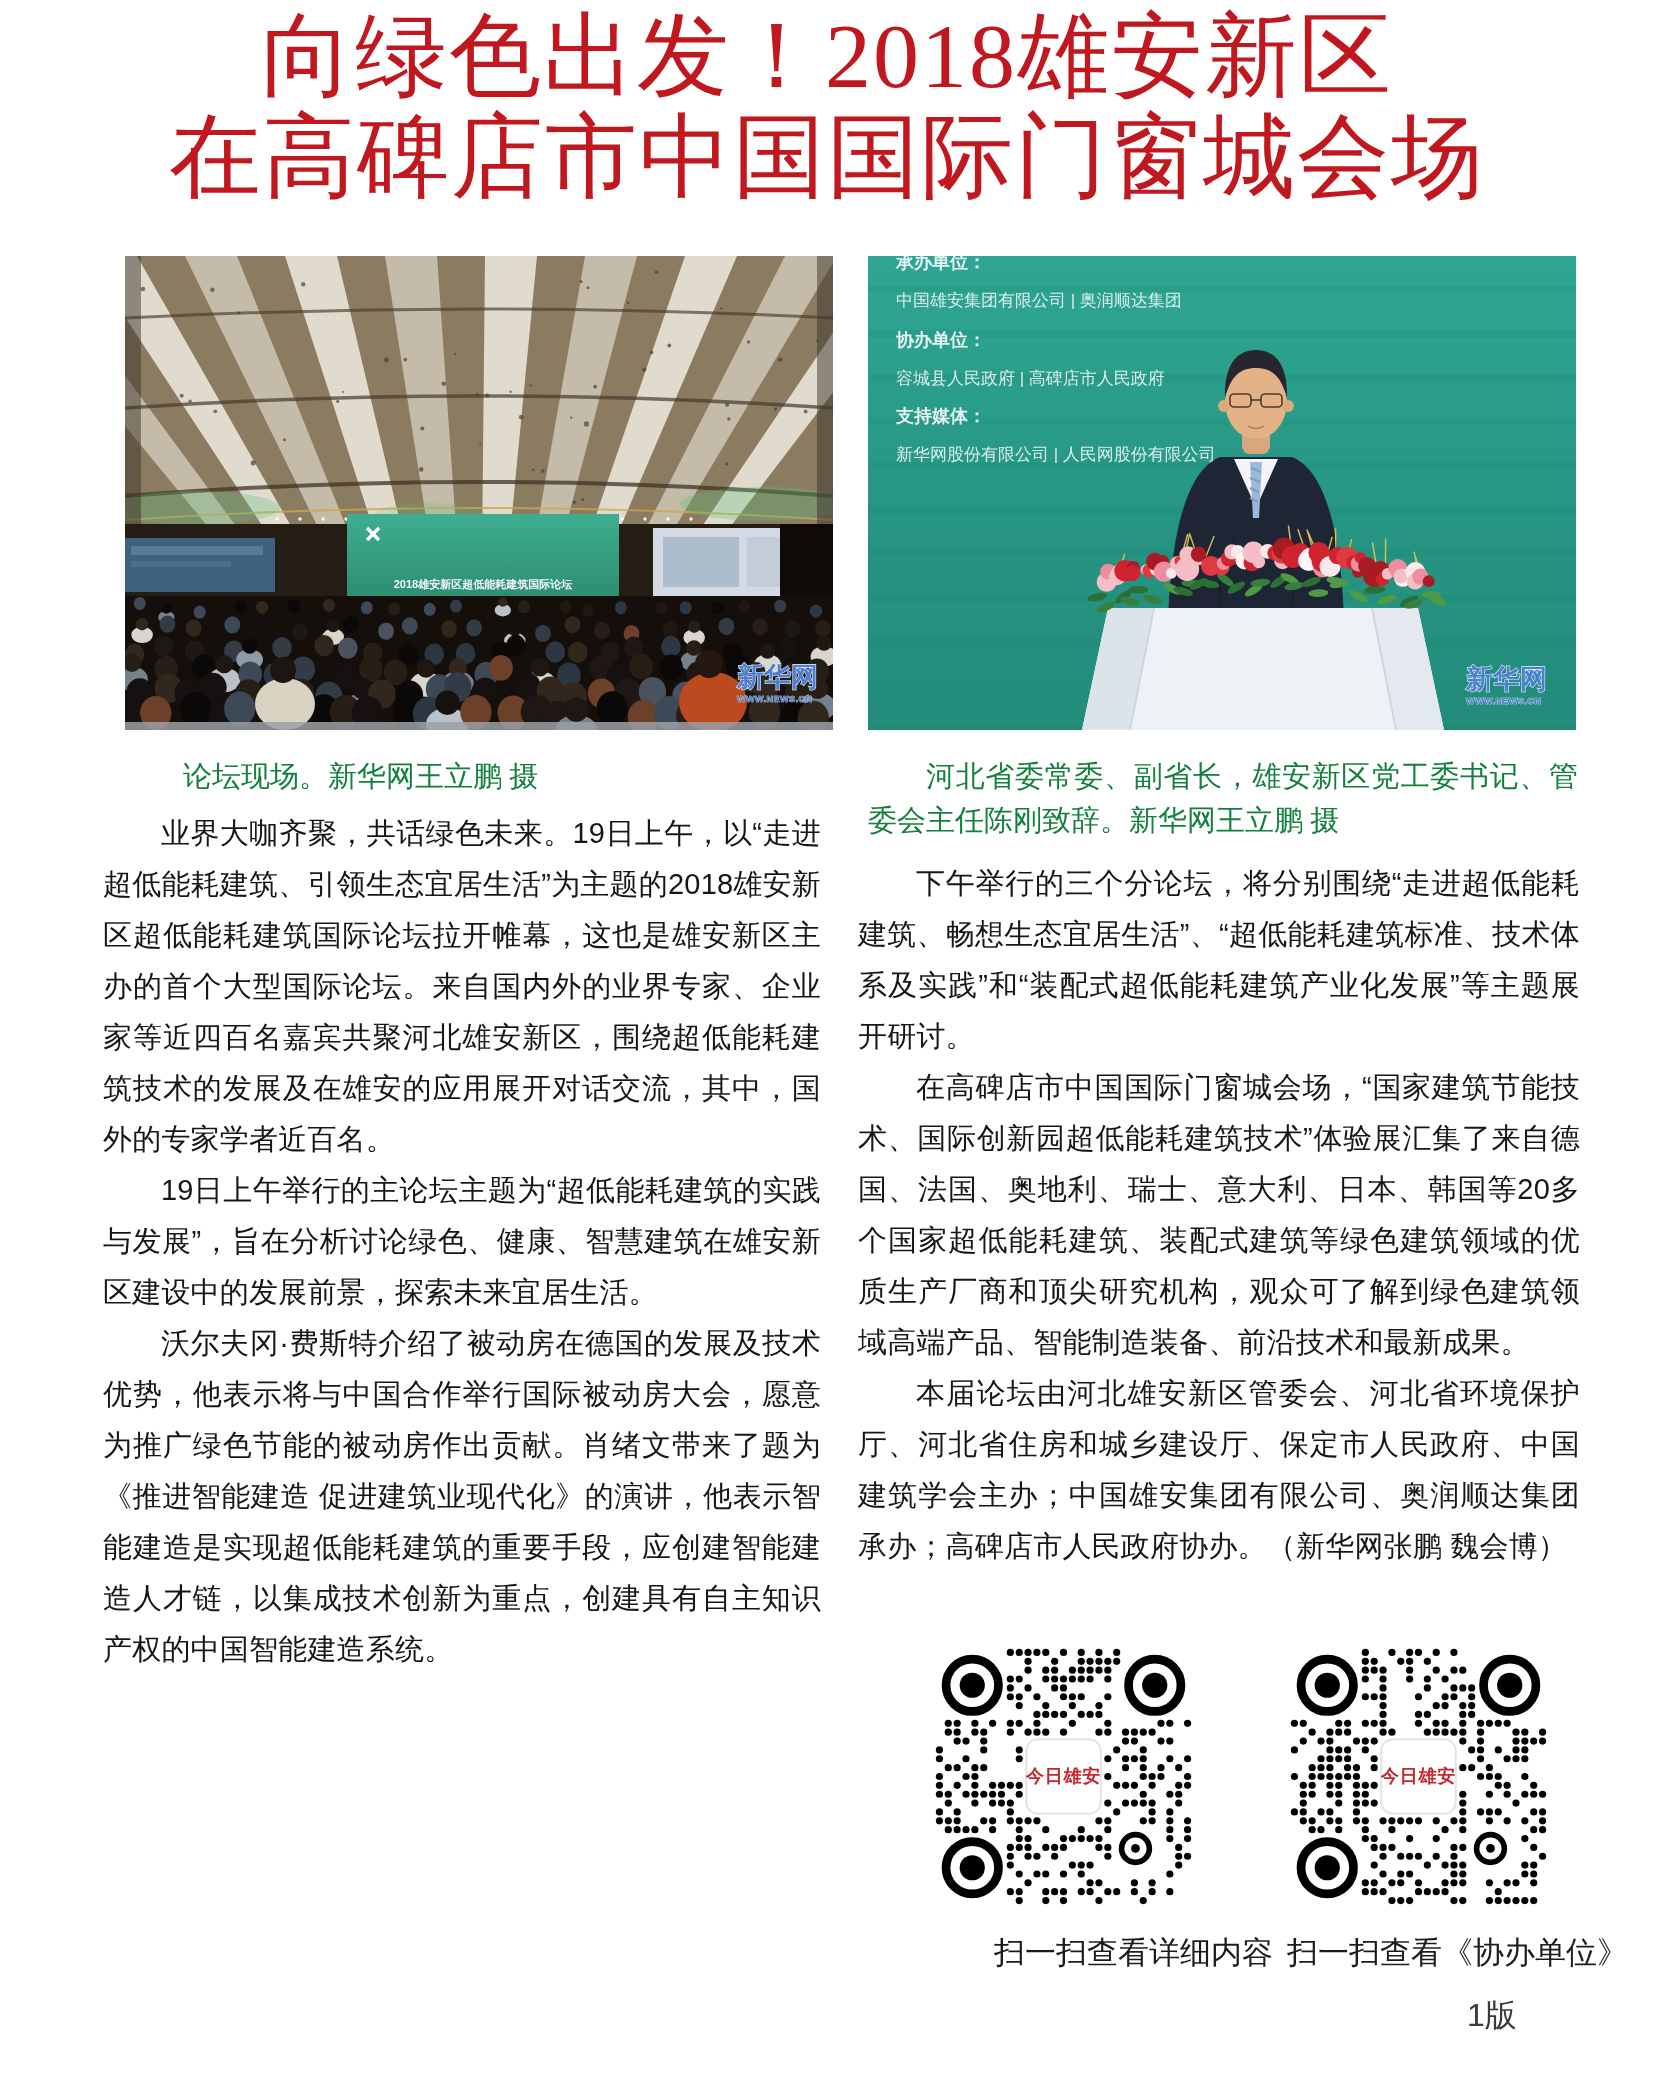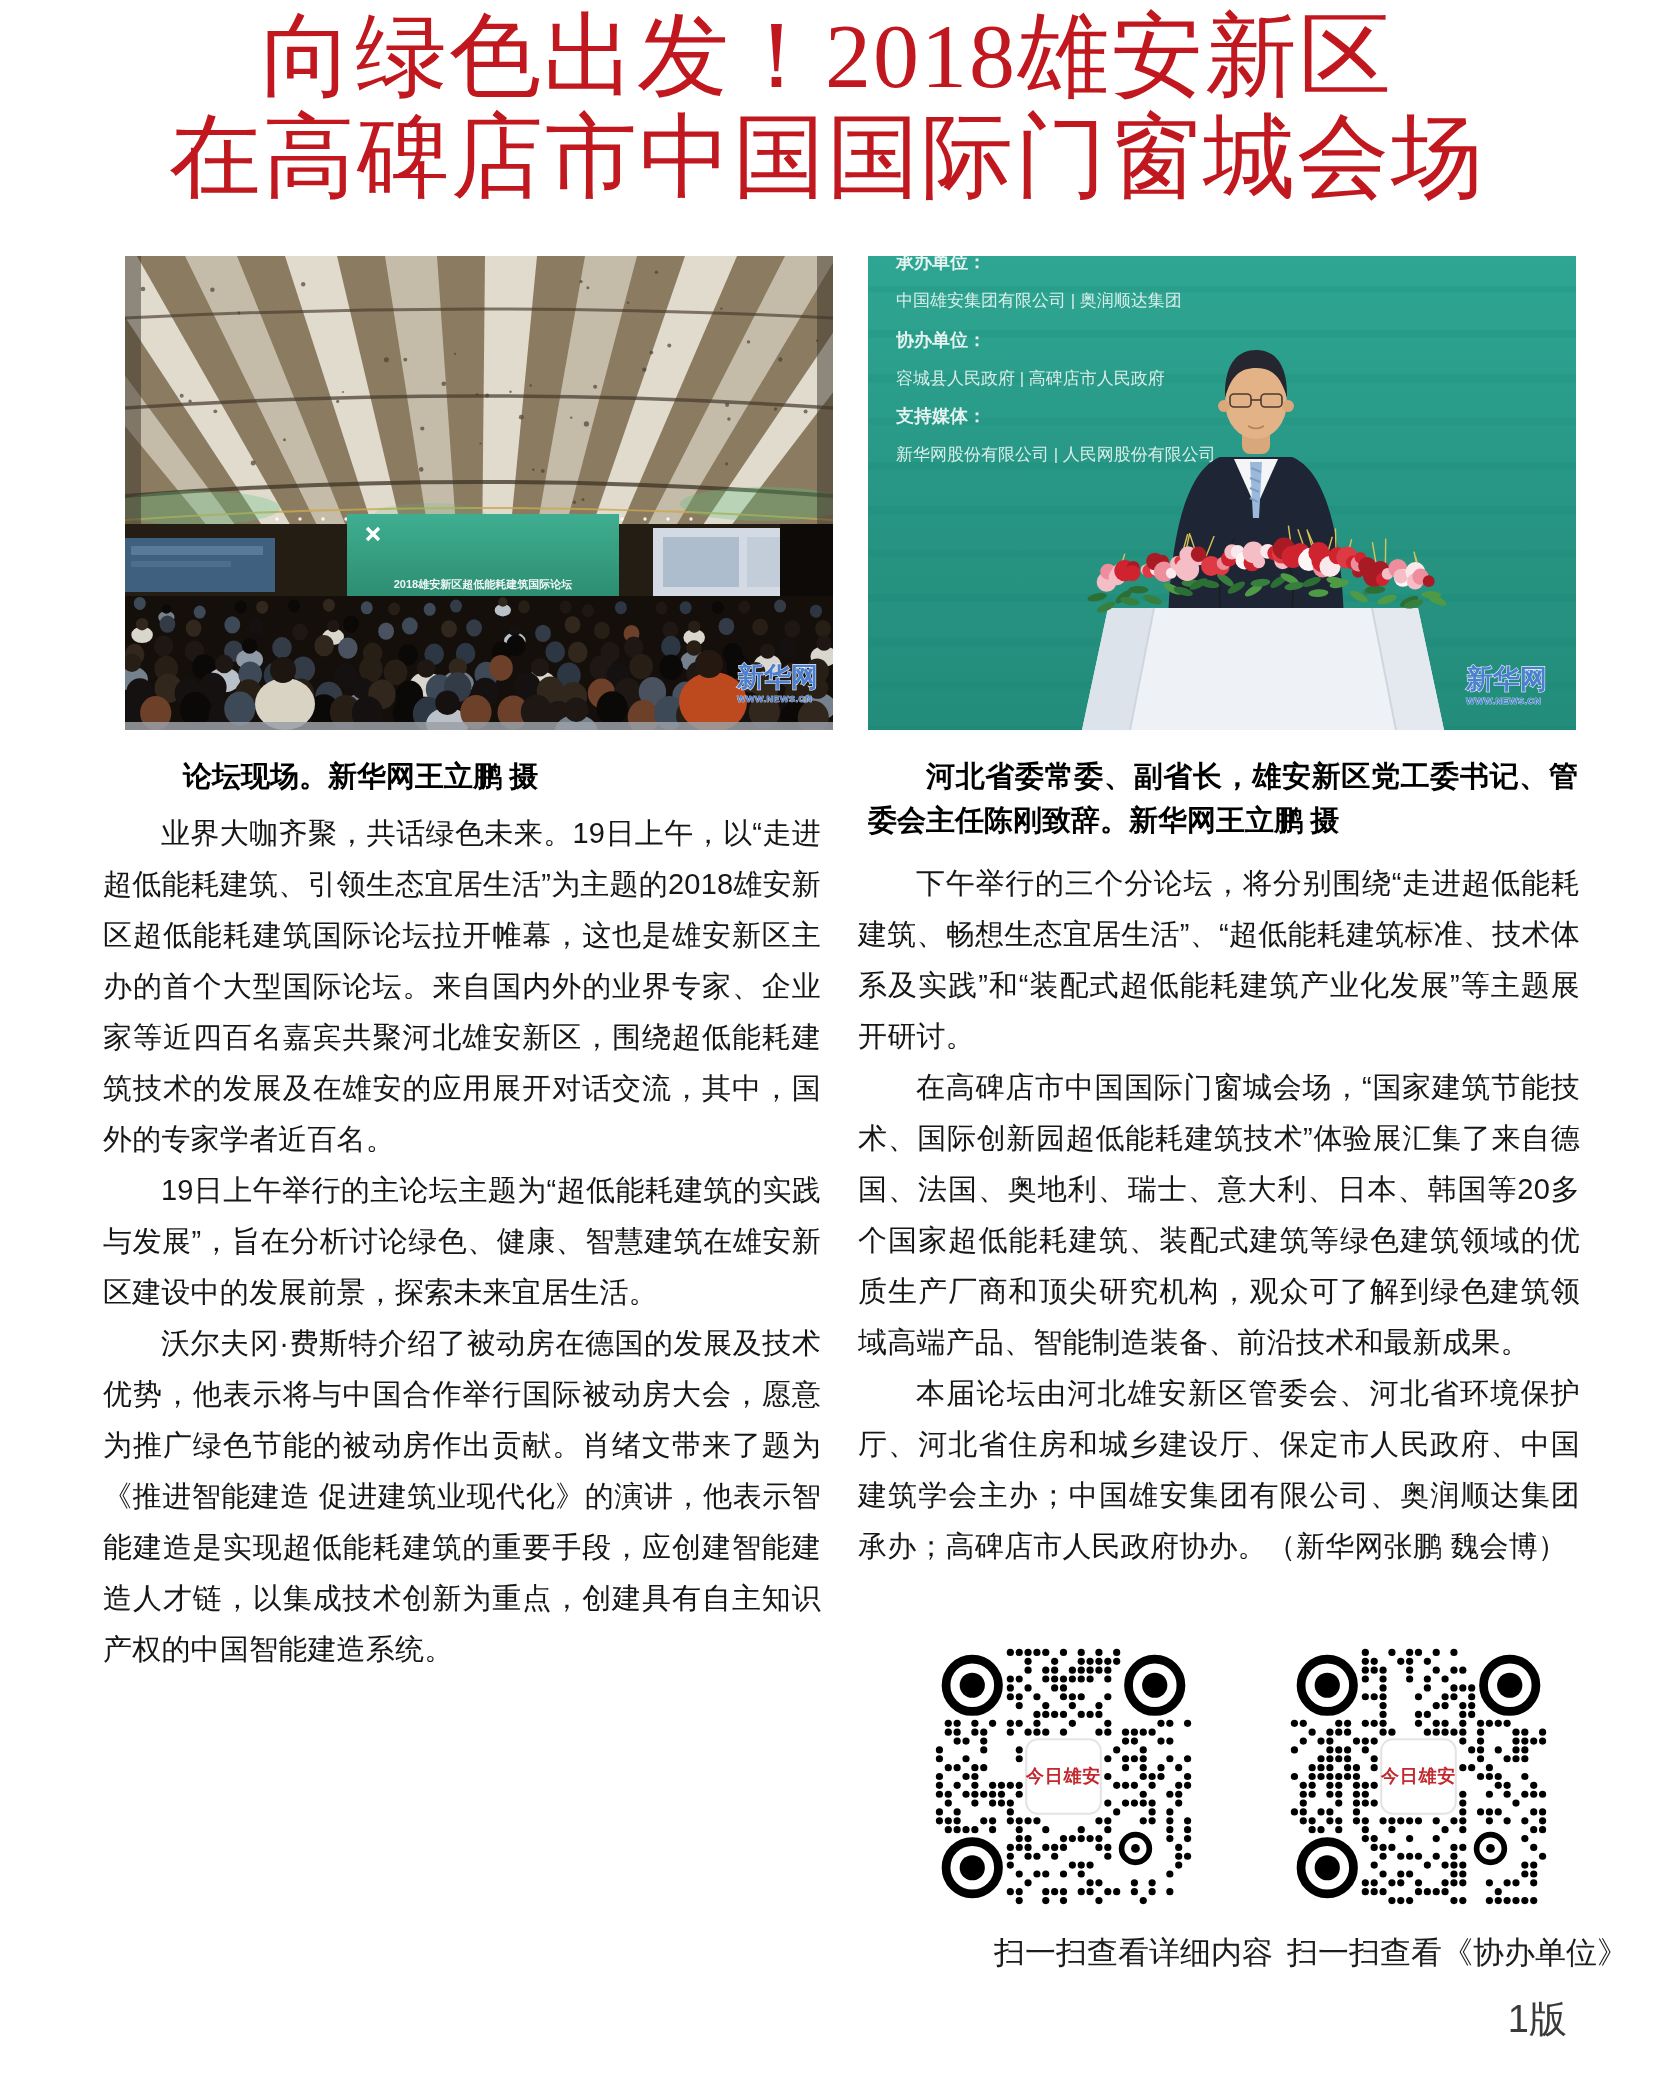--- a/index.html
+++ b/index.html
@@ -6,36 +6,36 @@
   html,body{background:#ffffff}
   .page{position:relative;width:1654px;height:2083px;background:#fff;overflow:hidden;
         font-family:"Liberation Sans","DejaVu Sans",sans-serif;color:#161616}
   .headline{position:absolute;top:6px;left:0;width:100%;text-align:center;
         font-family:"Liberation Serif","DejaVu Serif",serif;font-weight:normal;
         font-size:92px;line-height:101px;letter-spacing:2px;color:#c0181e}
   .headline span{display:block}
   .photo{position:absolute;top:256px;width:708px;height:474px;display:block}
   #photoL{left:125px}
   #photoR{left:868px}
-  .cap{position:absolute;font-family:"Liberation Serif","DejaVu Serif",serif;font-weight:bold;
-       font-size:29px;line-height:44px;color:#000000;text-indent:2em;text-align:justify}
+  .cap{position:absolute;font-family:"Liberation Serif","DejaVu Serif",serif;font-weight:normal;
+       font-size:29px;line-height:44px;color:#15803d;text-indent:2em;text-align:justify}
   #capL{left:125px;top:754px;width:708px}
   #capR{left:868px;top:754px;width:710px}
   .col{position:absolute;font-size:29px;line-height:51px;text-align:justify;letter-spacing:.2px}
   #colL{left:103px;top:808px;width:718px}
   #colR{left:858px;top:858px;width:722px}
   .col p{text-indent:2em}
   .qr{position:absolute;top:1648px;width:257px;height:257px}
   #qr1{left:935px}
   #qr2{left:1290px}
   .qr-cap{position:absolute;top:1932px;width:420px;text-align:right;font-size:31px;color:#1c1c1c}
   #qrcap1{left:853px}
   #qrcap2{left:1208px}
-  .pagenum{position:absolute;left:1467px;top:1994px;width:100px;text-align:right;
-           font-size:38px;color:#3a3a3a}
+  .pagenum{position:absolute;left:1467px;top:1994px;width:100px;text-align:left;
+           font-size:32px;color:#3a3a3a}
   
   .ov-label{font-family:"Liberation Sans",sans-serif;font-weight:bold;font-size:18px;fill:#fff;opacity:.88}
   .ov-org{font-family:"Liberation Sans",sans-serif;font-size:17px;fill:#fff;opacity:.82}
   .wm-main{font-family:"Liberation Serif",serif;font-weight:bold;font-size:27px;
            fill:#4d7fd0;stroke:#eef4fc;stroke-width:1.1;paint-order:stroke}
   .wm-sub{font-family:"Liberation Sans",sans-serif;font-weight:bold;font-size:9px;letter-spacing:.5px;
           fill:#4d7fd0;stroke:#eef4fc;stroke-width:.6;paint-order:stroke}
   .screen-title{font-family:"Liberation Sans",sans-serif;font-weight:bold;font-size:11px;fill:#fff;opacity:.92}
   .qr-label{font-family:"Liberation Serif",serif;font-weight:bold;font-size:7px;fill:#c2272d;
             text-anchor:middle;letter-spacing:.3px}

